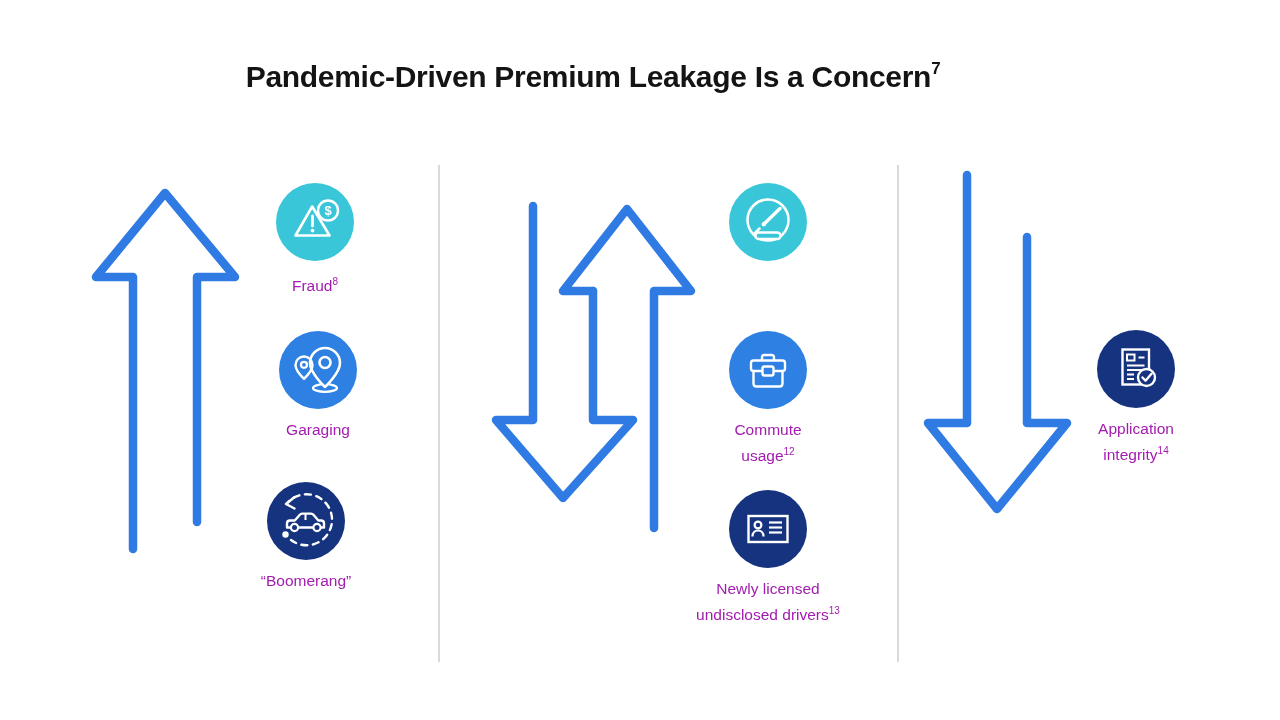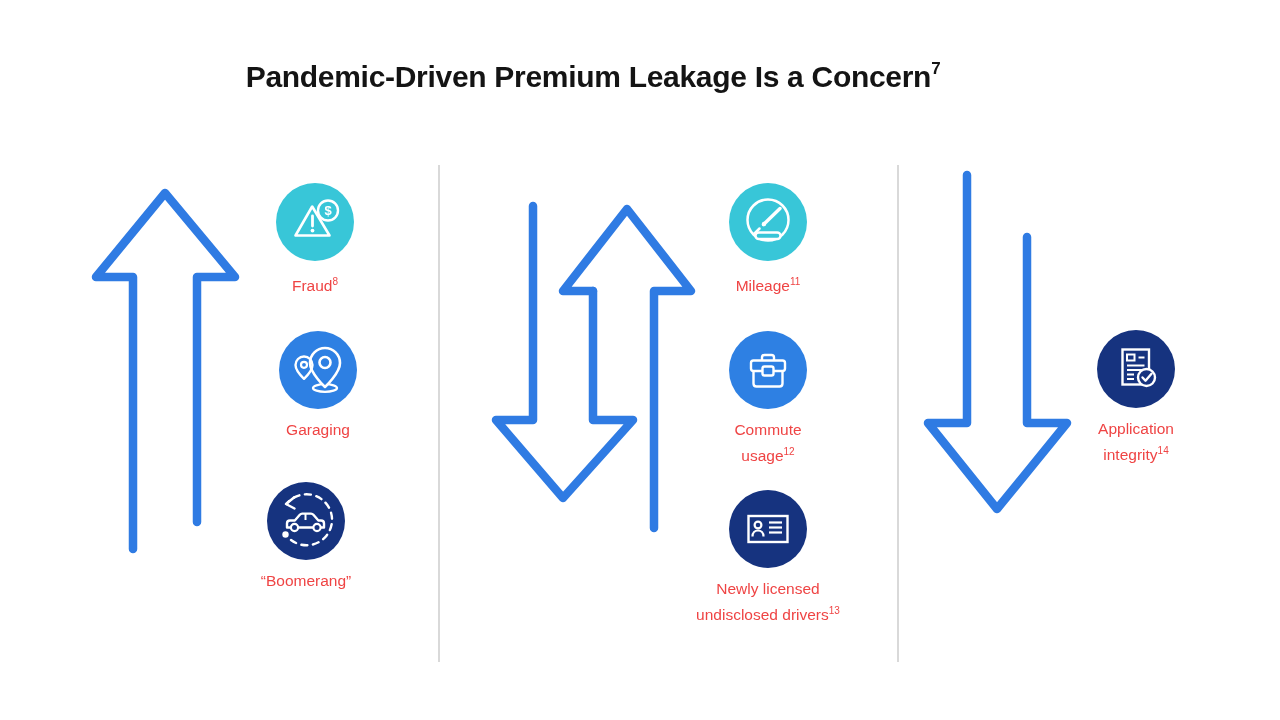--- a/index.html
+++ b/index.html
@@ -4,21 +4,21 @@
 <style>
   html,body{margin:0;padding:0;background:#ffffff;}
   body{width:1280px;height:720px;overflow:hidden;font-family:"Liberation Sans",sans-serif;}
   .slide{position:relative;width:1186px;height:720px;background:#ffffff;}
   .title{position:absolute;top:60px;left:0;width:100%;text-align:center;
          font-size:30px;font-weight:700;color:#141414;letter-spacing:-0.3px;}
   .title sup{font-size:17px;position:relative;top:-2px;}
   svg.layer{position:absolute;left:0;top:0;}
   .item{position:absolute;width:220px;text-align:center;}
   .badge{width:78px;height:78px;display:block;margin:0 auto;}
-  .label{margin-top:10px;font-size:15.5px;line-height:22px;color:#ef4444;}
+  .label{margin-top:10px;font-size:15.5px;line-height:22px;color:#a21caf;}
   .label sup{font-size:10px;}
 </style>
 </head>
 <body>
 
 <div class="slide">
 
   <div class="title"><span>Pandemic-Driven Premium Leakage Is a Concern</span><sup>7</sup></div>
 
   <svg class="layer" width="1280" height="720" viewBox="0 0 1280 720">
@@ -79,23 +79,20 @@
 
   <div class="item" style="left:658px;top:183px">
     <svg class="badge" viewBox="0 0 78 78">
       <circle cx="39" cy="39" r="39" fill="#38C6D8"></circle>
       <circle cx="39" cy="37" r="20.5" fill="none" stroke="#fff" stroke-width="2.5"></circle>
       <line x1="30.5" y1="45.5" x2="25.5" y2="50.5" stroke="#fff" stroke-width="2.5" stroke-linecap="round"></line>
       <path d="M34.5,41.5 L51,25.5" stroke="#fff" stroke-width="3.4" stroke-linecap="round"></path>
       <circle cx="35" cy="41" r="2.2" fill="#fff"></circle>
       <rect x="26.5" y="49.5" width="25" height="6.5" rx="3.25" stroke="#fff" stroke-width="2.4" fill="#38C6D8"></rect>
     </svg>
-    <div class="label">
-      <div><span>Mileage</span><sup>11</sup></div>
-    </div>
   </div>
 
   <div class="item" style="left:658px;top:331px">
     <svg class="badge" viewBox="0 0 78 78">
       <circle cx="39" cy="39" r="39" fill="#2E80E3"></circle>
       <path d="M33,29.5 v-3 c0,-1.4 1.1,-2.5 2.5,-2.5 h7 c1.4,0 2.5,1.1 2.5,2.5 v3" fill="none" stroke="#fff" stroke-width="2.4"></path>
       <rect x="22" y="29.5" width="34" height="10.5" rx="2.5" fill="none" stroke="#fff" stroke-width="2.4"></rect>
       <path d="M24.5,40 v12.5 c0,1.7 1.3,3 3,3 h23 c1.7,0 3,-1.3 3,-3 V40" fill="none" stroke="#fff" stroke-width="2.4"></path>
       <rect x="33.5" y="35.5" width="11" height="9" rx="2" stroke="#fff" stroke-width="2.4" fill="#2E80E3"></rect>
     </svg>

